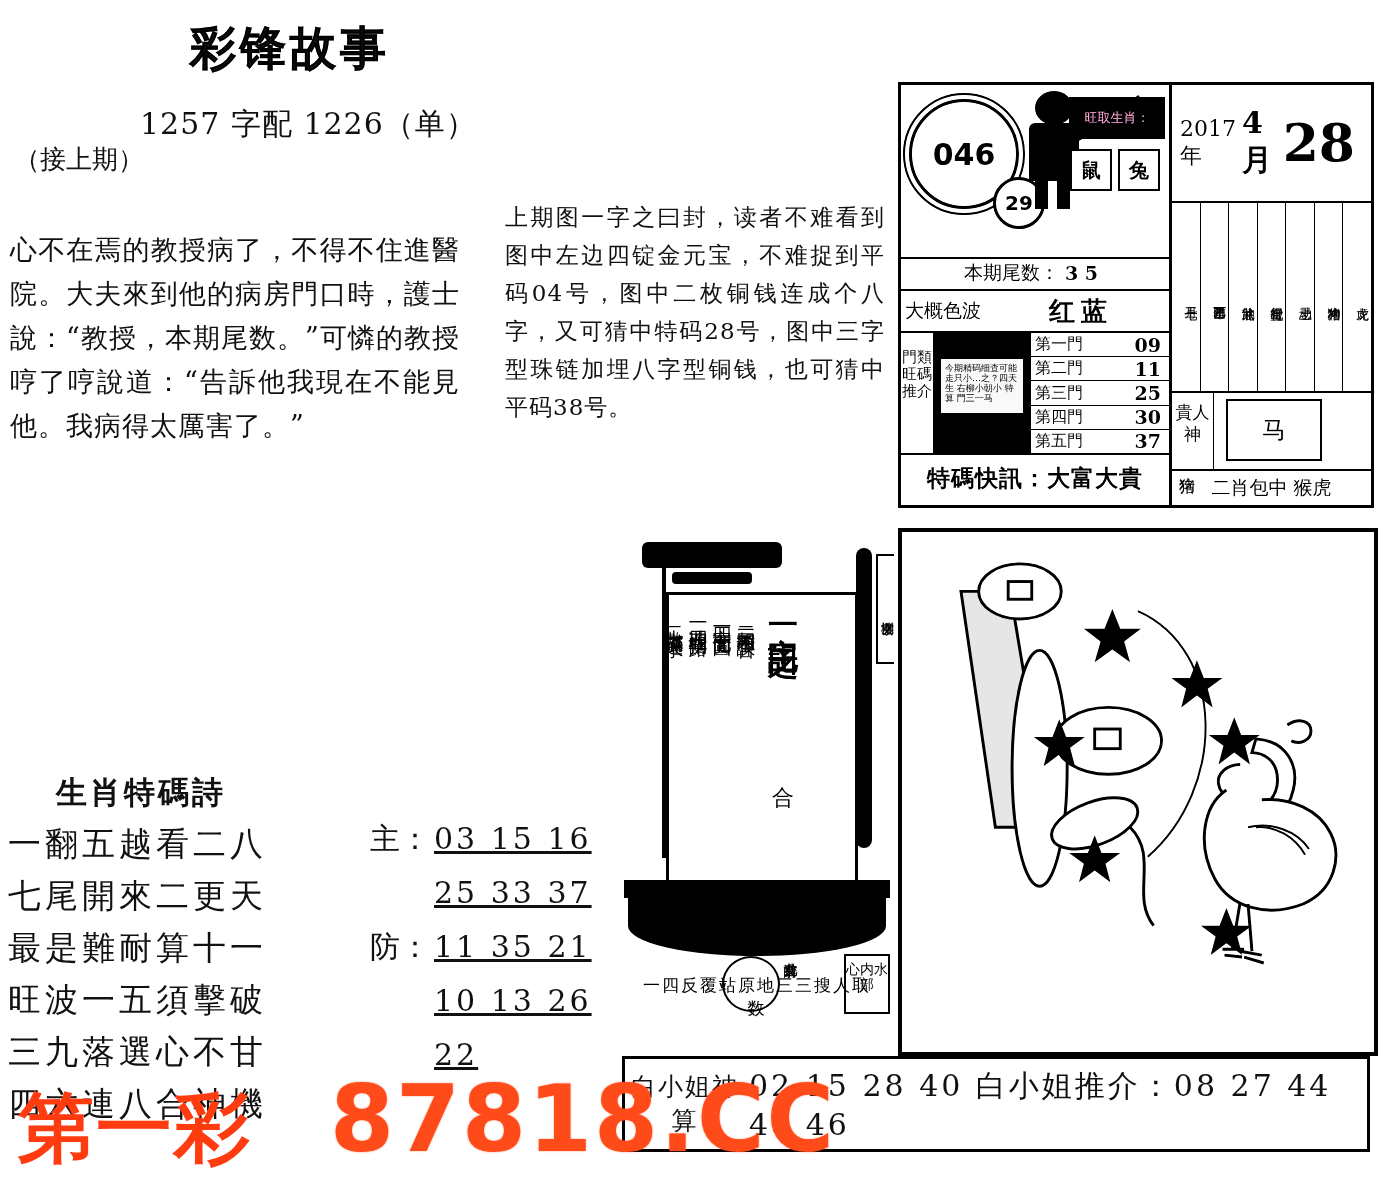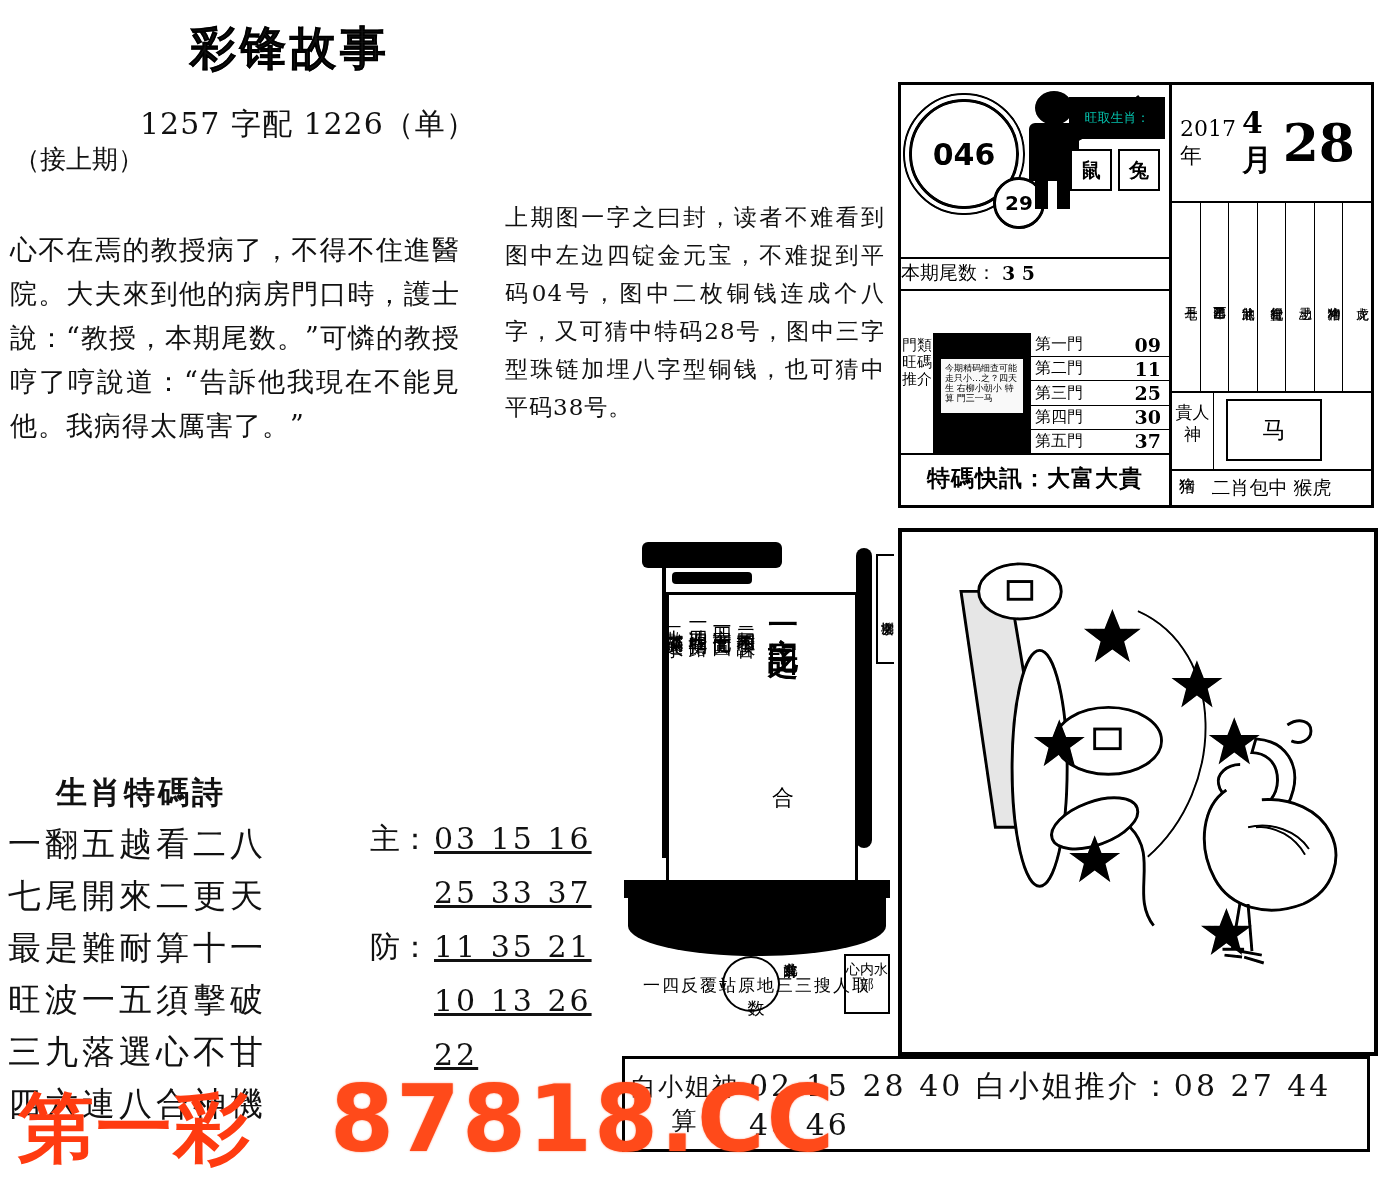--- a/index.html
+++ b/index.html
@@ -72,50 +72,50 @@
   }
   .boy .head{position:absolute;left:12px;top:0;width:38px;height:34px;border-radius:50%;background:#111;}
   .boy .body{position:absolute;left:6px;top:32px;width:50px;height:58px;background:#111;border-radius:6px 6px 0 0;}
   .boy .leg1{position:absolute;left:12px;top:88px;width:13px;height:30px;background:#111;}
   .boy .leg2{position:absolute;left:34px;top:88px;width:13px;height:30px;background:#111;}
   .boy .arm{position:absolute;left:48px;top:36px;width:44px;height:6px;background:#111;transform:rotate(-28deg);}
   .boy .stick{position:absolute;left:86px;top:14px;width:34px;height:4px;background:#111;transform:rotate(-38deg);}
 
   .blackbox{
     position:absolute;right:4px;top:12px;width:96px;height:42px;background:#111;
-    color:#14b8a6;font-size:13px;display:flex;align-items:center;justify-content:center;
+    color:#f9a8d4;font-size:13px;display:flex;align-items:center;justify-content:center;
   }
   .twoglyph{
     position:absolute;right:6px;top:64px;width:96px;height:42px;
     display:flex;gap:6px;align-items:center;justify-content:center;
   }
   .glyph-sq{width:38px;height:38px;border:2px solid #000;display:flex;align-items:center;
     justify-content:center;font-size:20px;font-weight:bold;background:#fff;}
 
   .row-kaijiang{
     position:absolute;left:0;top:172px;width:268px;height:34px;
-    border-bottom:2px solid #000;display:flex;align-items:center;justify-content:flex-start;
+    border-bottom:2px solid #000;display:flex;align-items:center;justify-content:center;
     padding-right:8px;font-size:19px;font-family:"DejaVu Serif",serif;
     box-sizing:border-box;
   }
   .row-color{
     position:absolute;left:0;top:206px;width:268px;height:42px;
     border-bottom:2px solid #000;display:flex;align-items:center;
     font-size:24px;font-family:"DejaVu Serif",serif;box-sizing:border-box;
   }
   .row-color .lbl{width:88px;padding-left:4px;font-size:19px;}
   .row-color .val{flex:1;text-align:center;font-weight:bold;font-size:26px;letter-spacing:6px;}
 
   .men-area{
     position:absolute;left:0;top:248px;width:268px;height:122px;
     display:flex;box-sizing:border-box;border-bottom:2px solid #000;
   }
   .men-label{
     width:34px;border-right:2px solid #000;font-size:15px;line-height:17px;
-    text-align:center;padding-top:4px;box-sizing:border-box;
+    text-align:center;padding-top:16px;box-sizing:border-box;
     font-family:"DejaVu Serif",serif;
   }
   .men-pic{width:96px;border-right:2px solid #000;background:#111;box-sizing:border-box;position:relative;overflow:hidden;}
   .men-pic .inner{position:absolute;left:6px;top:26px;right:6px;height:46px;background:#e9e9e9;color:#111;font-size:9px;line-height:10px;padding:4px;overflow:hidden;}
   .men-list{flex:1;display:flex;flex-direction:column;box-sizing:border-box;}
   .men-list .mrow{flex:1;display:flex;align-items:center;font-size:16px;
     border-bottom:1px solid #000;padding-left:4px;box-sizing:border-box;
     font-family:"DejaVu Serif",serif;}
   .men-list .mrow:last-child{border-bottom:none;}
   .men-list .mnum{margin-left:auto;padding-right:8px;font-size:19px;font-weight:bold;}
@@ -288,20 +288,24 @@
         <div class="glyph-sq">鼠</div>
         <div class="glyph-sq">兔</div>
       </div>
     </div>
 
     <div class="row-kaijiang">
       <span>本期尾数：</span>
       <span style="margin-left:6px;font-weight:bold;">3 5</span>
     </div>
 
+    <div class="row-color">
+      <span class="lbl">大概色波</span>
+      <span class="val">红蓝</span>
+    </div>
 
     <div class="men-area">
       <div class="men-label">門類旺碼推介</div>
       <div class="men-pic">
         <div class="inner">今期精码细查可能走只小…之？四天生 右柳小朝小 特算 門三一马</div>
       </div>
       <div class="men-list">
         <div class="mrow">
           <span>第一門</span>
           <span class="mnum">09</span>

